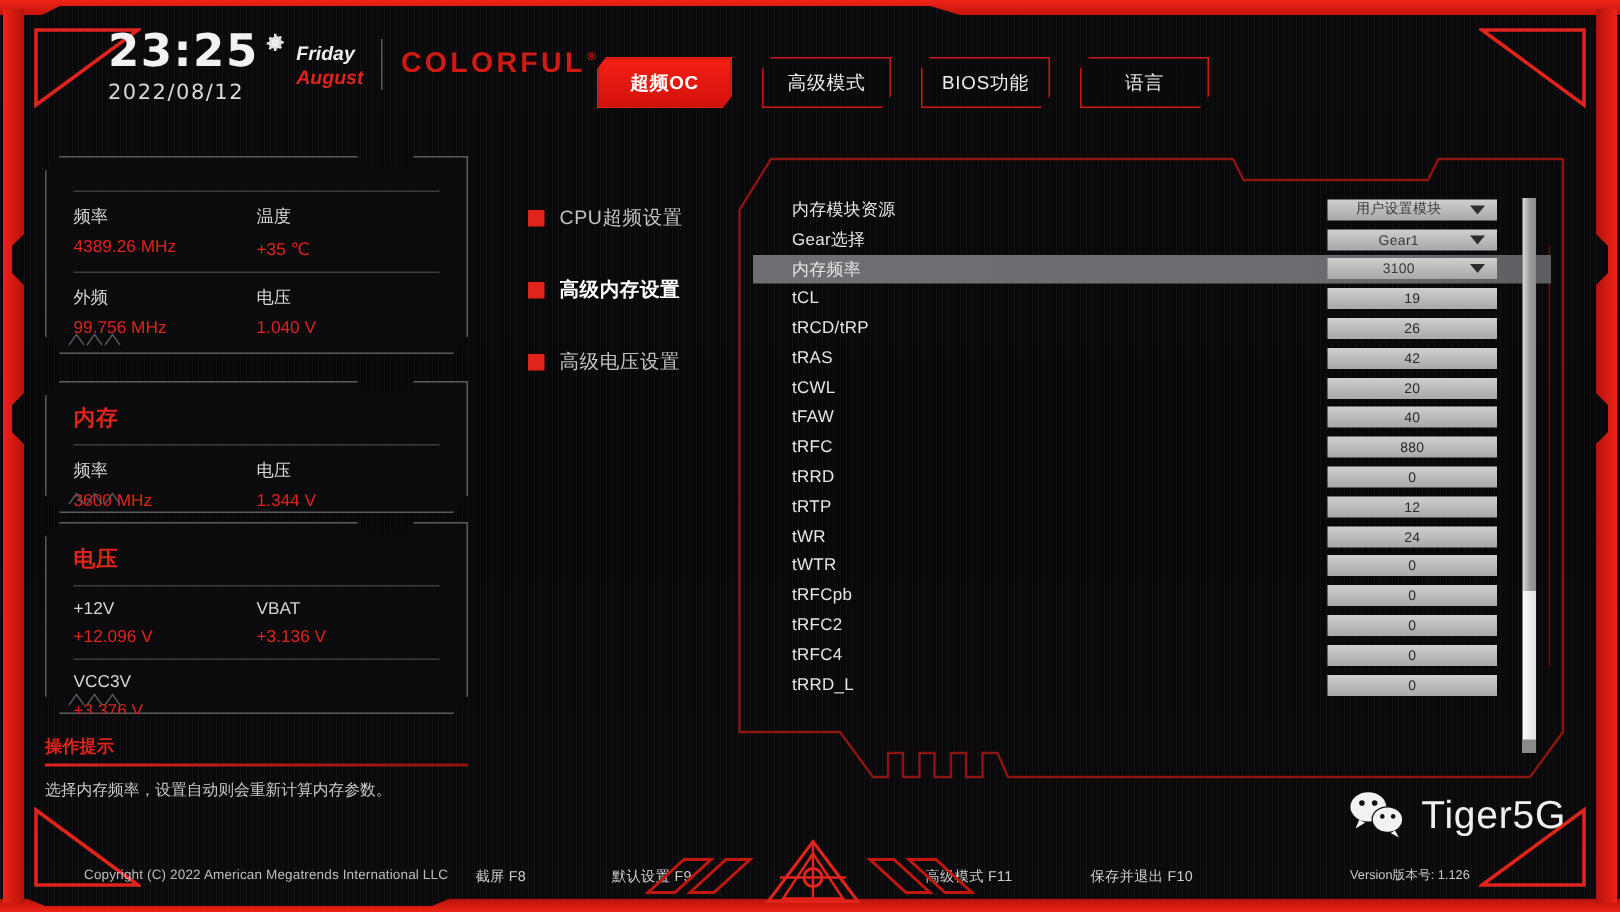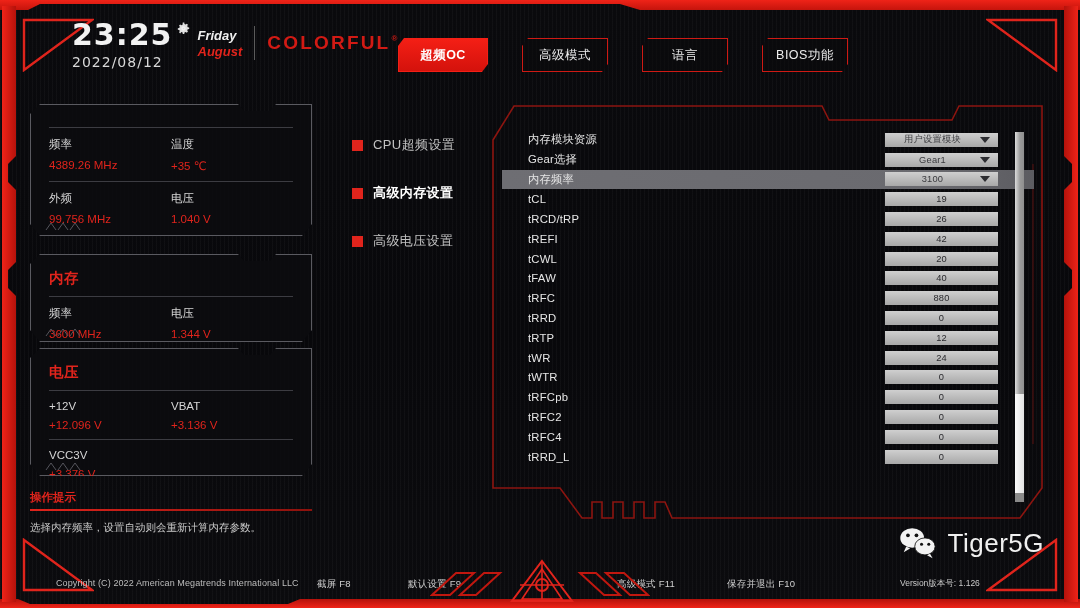--- a/index.html
+++ b/index.html
@@ -66,21 +66,21 @@
   .mon-txt { font-size: 13px; color: #e0241c; font-style: italic; }
   .vdiv { width: 1px; height: 34px; background: #5b5b5b; margin: 6px 12px 0 12px; }
   .brand {
     margin-top: 12px;
     font-size: 19px; font-weight: 700; letter-spacing: 2.2px;
     color: #d21a14;
     position: relative;
   }
   .brand .reg { font-size: 8px; position: relative; top: -8px; left: 1px; }
 
-  .tabs { position: absolute; left: 398px; top: 26px; display: flex; gap: 34px; align-items: center; }
+  .tabs { position: absolute; left: 398px; top: 26px; display: flex; gap: 20px; align-items: center; }
   .tab {
     width: 86px; height: 34px;
     display: flex; align-items: center; justify-content: center;
     font-size: 12.5px; color: #ededed; letter-spacing: .5px;
     border: 1.4px solid #cf1a14;
     background: rgba(10,10,12,0.5);
     clip-path: polygon(6px 0, 86px 0, 86px 26px, 80px 34px, 0 34px, 0 8px);
     cursor: pointer;
   }
   .tab.active {
@@ -216,22 +216,22 @@
       </div>
       <div class="vdiv"></div>
       <div class="brand">
         <span>COLORFUL</span><span class="reg">®</span>
       </div>
     </div>
 
     <div class="tabs">
       <div class="tab active">超频OC</div>
       <div class="tab">高级模式</div>
+      <div class="tab">BIOS功能</div>
       <div class="tab">语言</div>
-      <div class="tab">BIOS功能</div>
     </div>
   </div>
 
   <div class="card" style="left:30px; top:104px; width:282px; height:132px;">
     <div class="card-rule"></div>
     <div class="row2">
       <div class="cell">
         <div class="k">频率</div>
         <div class="v">4389.26 MHz</div>
       </div>
@@ -351,21 +351,21 @@
       </div>
       <div class="srow">
         <span class="srow-label">tCL</span>
         <span class="sval">19</span>
       </div>
       <div class="srow">
         <span class="srow-label">tRCD/tRP</span>
         <span class="sval">26</span>
       </div>
       <div class="srow">
-        <span class="srow-label">tREFI</span>
+        <span class="srow-label">tRAS</span>
         <span class="sval">42</span>
       </div>
       <div class="srow">
         <span class="srow-label">tCWL</span>
         <span class="sval">20</span>
       </div>
       <div class="srow">
         <span class="srow-label">tFAW</span>
         <span class="sval">40</span>
       </div>

